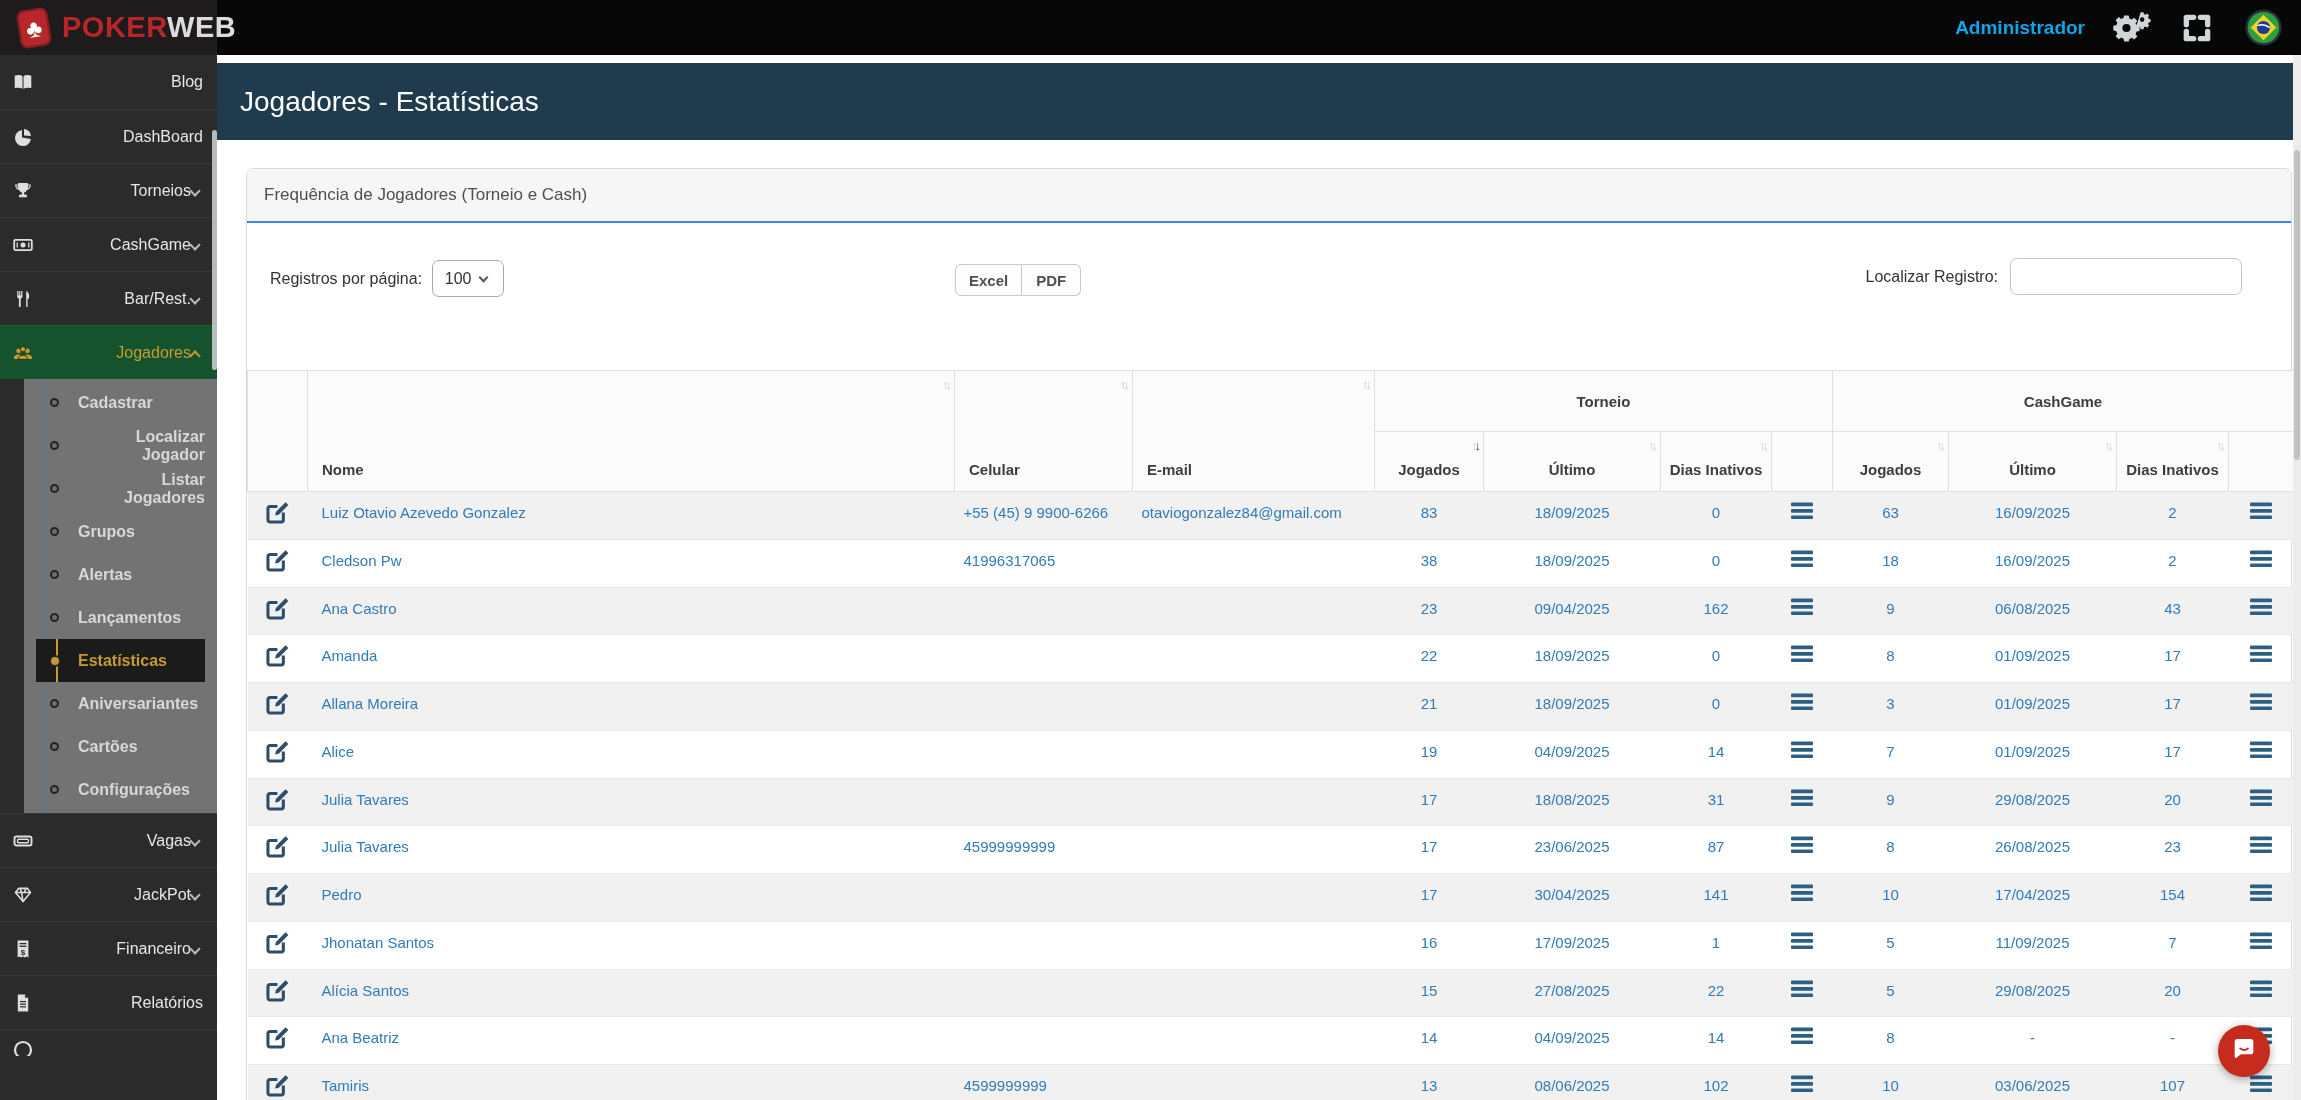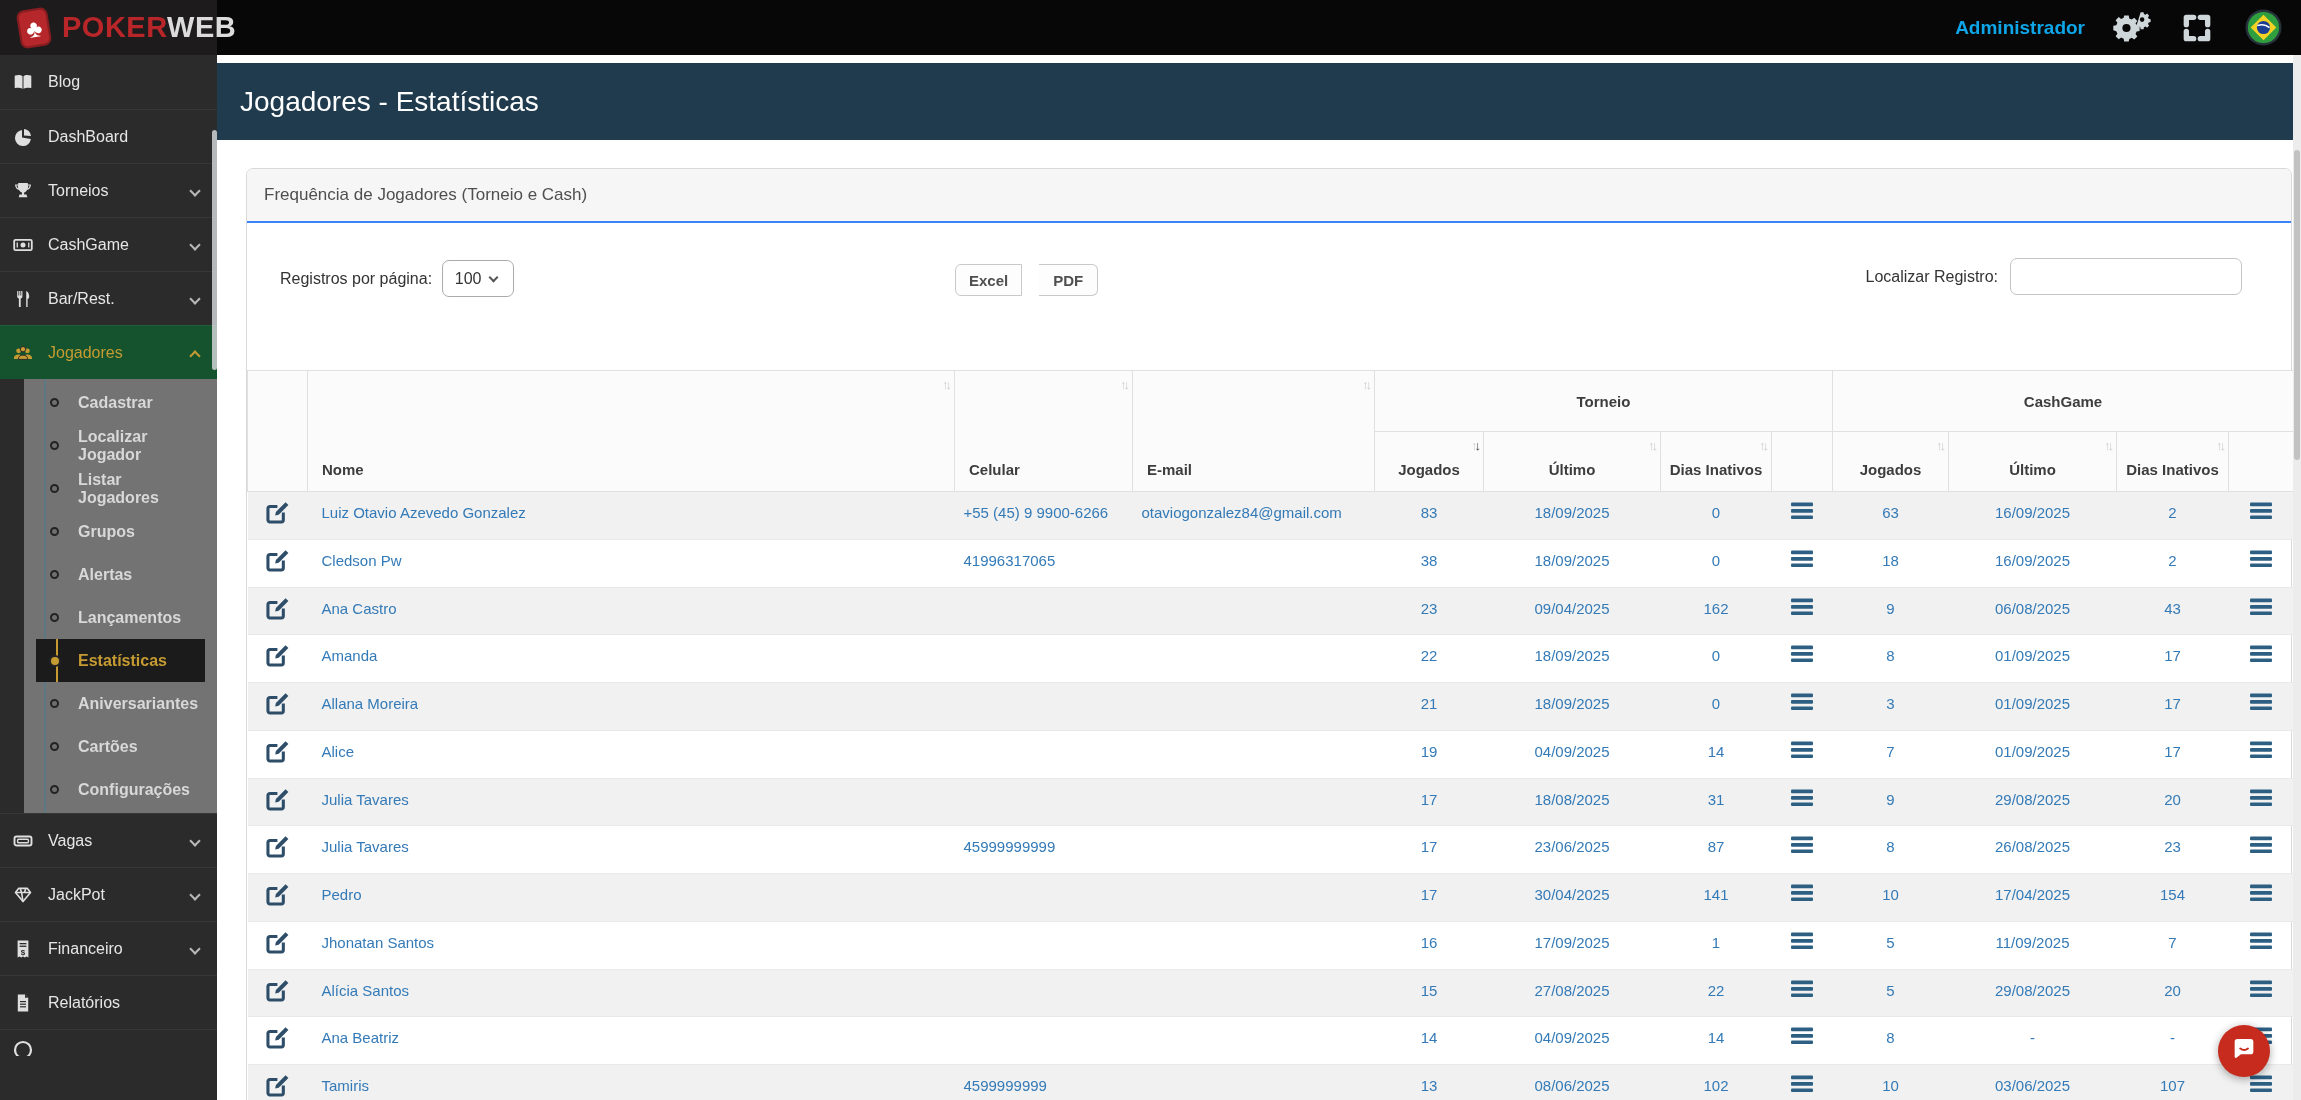--- a/index.html
+++ b/index.html
@@ -13,21 +13,21 @@
   .logo-club { width:40px; height:46px; flex:none; }
   .logo-text { font-size:29px; font-weight:bold; letter-spacing:.5px; white-space:nowrap; }
   .logo-poker { color:#b8262a; }
   .logo-web { color:#dcdcdc; }
   .nav-right { margin-left:auto; display:flex; align-items:center; gap:26px; padding-right:18px; }
   .nav-user { color:#0ea5e9; font-size:19px; font-weight:bold; }
   .nav-ico { width:40px; height:40px; display:flex; align-items:center; justify-content:center; cursor:pointer; position:relative; }
 
   
   .sidebar { position:absolute; left:0; top:55px; width:217px; height:1045px; background:#2b2b2b; z-index:30; overflow:hidden; }
-  .sb-menu { list-style:none; }
+  .sb-menu { list-style:none;text-align:right; }
   .sb-item { height:54px; display:flex; align-items:center; padding:0 14px 0 13px; border-top:1px solid rgba(255,255,255,.06); color:#e6e6e6; font-size:16px; cursor:pointer; }
   .sb-item:first-child { border-top:none; }
   .sb-icon { width:26px; height:20px; margin-right:9px; color:#dfdfdf; flex:none; display:flex; align-items:center; }
   .sb-icon svg { width:20px; height:20px; }
   .sb-label { flex:1; }
   .sb-item.active { background:#14532d; color:#c69b32; }
   .sb-item.active .sb-icon { color:#c69b32; }
   .chev { width:8px; height:8px; border-right:2px solid #b9b9b9; border-bottom:2px solid #b9b9b9; transform:rotate(45deg); margin-right:4px; }
   .chev.up { transform:rotate(-135deg); border-color:#c69b32; margin-top:6px; }
   .sb-sub { list-style:none; background:#737373; position:relative; padding:2px 12px;margin-left:24px; }
@@ -43,24 +43,24 @@
   
   .main { position:absolute; left:217px; top:55px; width:2084px; height:1045px; background:#fff; }
   .teal-band { position:absolute; left:0; top:8px; width:2084px; height:77px; background:#1f3b4d; display:flex; align-items:center; }
   .page-title { color:#fff; font-size:28px; font-weight:500; padding-left:23px; }
 
   .panel { position:absolute; left:29px; top:113px; width:2046px; height:960px; background:#fff; border:1px solid #d9d9d9; border-radius:7px 7px 0 0; }
   .panel-header { height:54px; background:#f6f6f6; border-bottom:2px solid #3b82f6; border-radius:6px 6px 0 0; display:flex; align-items:center; padding-left:17px; color:#4f4f4f; font-size:17px; }
 
   .controls { position:absolute; left:0; top:77px; width:100%; height:60px; }
   .ctl-label { font-size:16px; color:#333; }
-  .per-page { position:absolute; left:33px; top:14px; display:flex; align-items:center; gap:10px; }
+  .per-page { position:absolute; left:23px; top:14px; display:flex; align-items:center; gap:10px; }
   .select-box { width:72px; height:37px; border:1px solid #ababab; border-radius:7px; display:flex; align-items:center; justify-content:center; gap:9px; font-size:16px; color:#333; cursor:pointer; background:#fff; }
   .select-box .chev { border-color:#555; width:7px; height:7px; margin-top:-3px; }
-  .export-group { position:absolute; left:708px; top:18px; display:flex;gap:17px; }
+  .export-group { position:absolute; left:708px; top:18px; display:flex; }
   .btn-export { min-width:59px; height:32px; background:#fdfdfd; border:1px solid #c9c9c9; color:#4f4f4f; font-size:15px; font-weight:bold; font-family:inherit; padding:0 13px; cursor:pointer; }
   .btn-export:first-child { border-radius:6px 0 0 6px; }
   .btn-export:last-child { border-radius:0 6px 6px 0; border-left:none; }
   .search-box { position:absolute; right:49px; top:12px; display:flex; align-items:center; gap:12px; }
   .search-input { width:232px; height:37px; border:1px solid #c4c4c4; border-radius:7px; font-size:16px; padding:0 10px; color:#333; outline:none; font-family:inherit; }
 
   
   table { border-collapse:collapse; table-layout:fixed; width:2044px; margin-top:147px; font-size:15px; }
   thead th { background:#fbfbfb; border:1px solid #e0e0e0; color:#3d3d3d; font-size:15px; font-weight:bold; position:relative; }
   th.group-th { height:61px; text-align:center; vertical-align:middle; }

